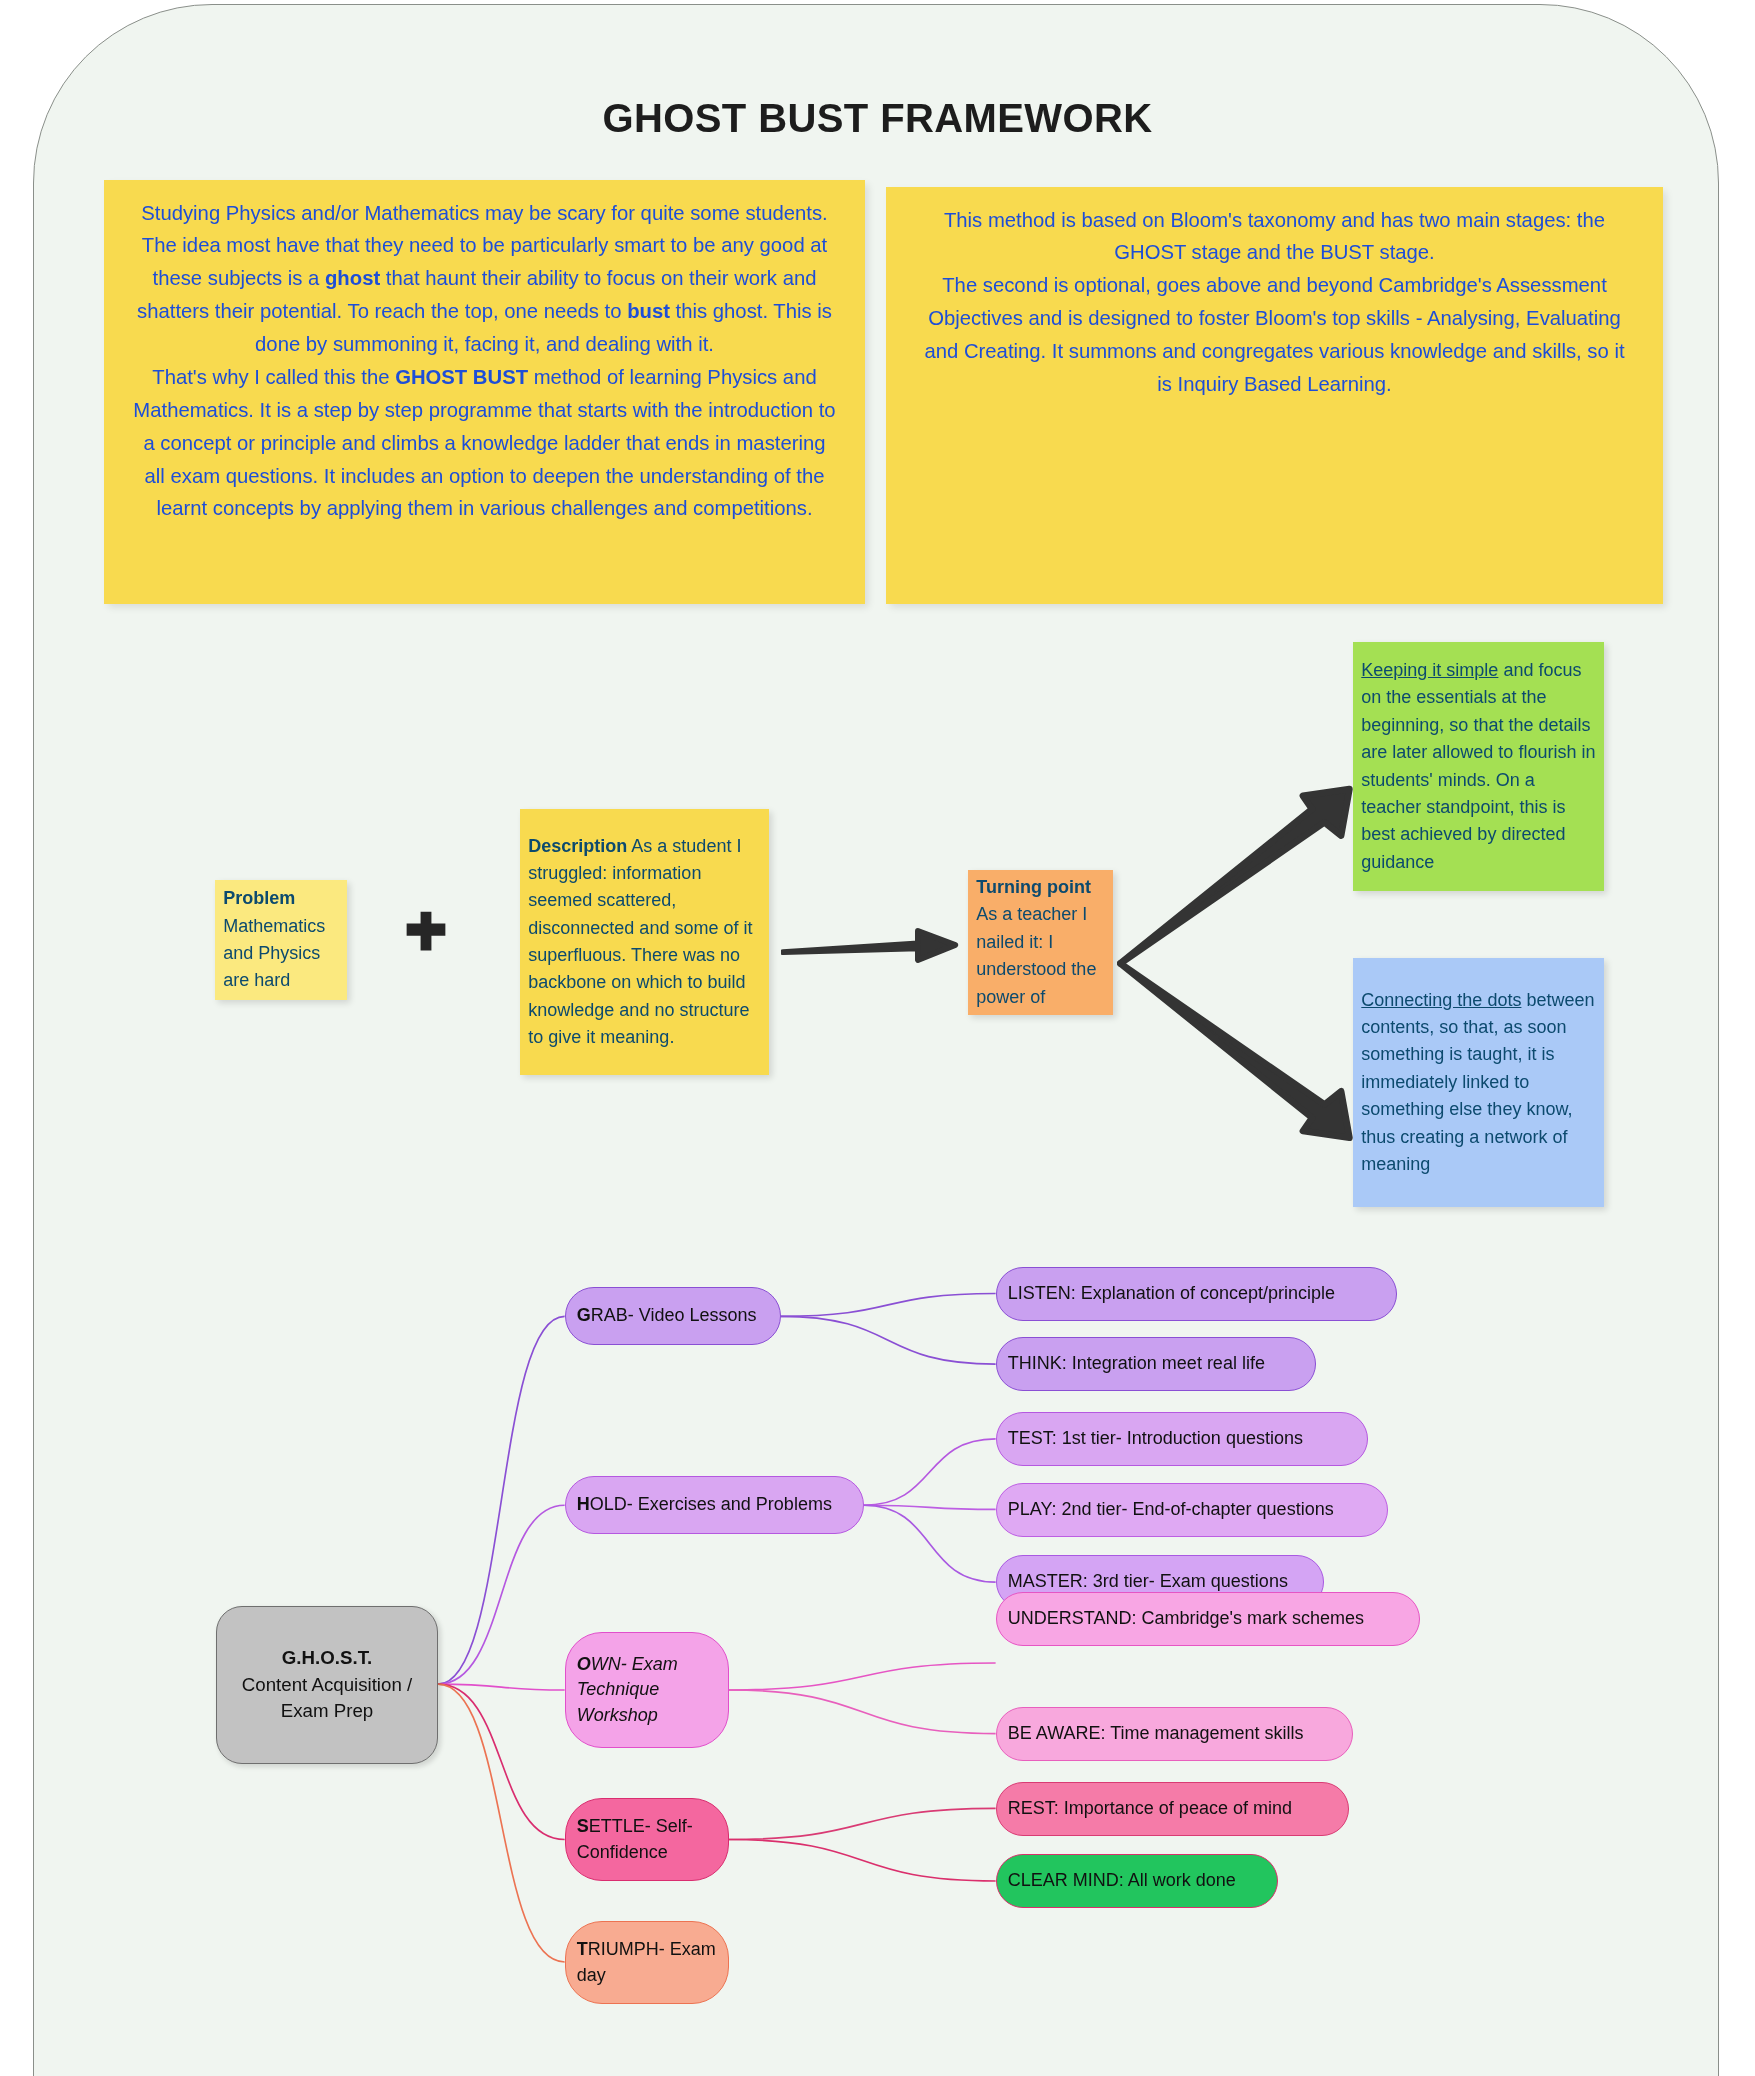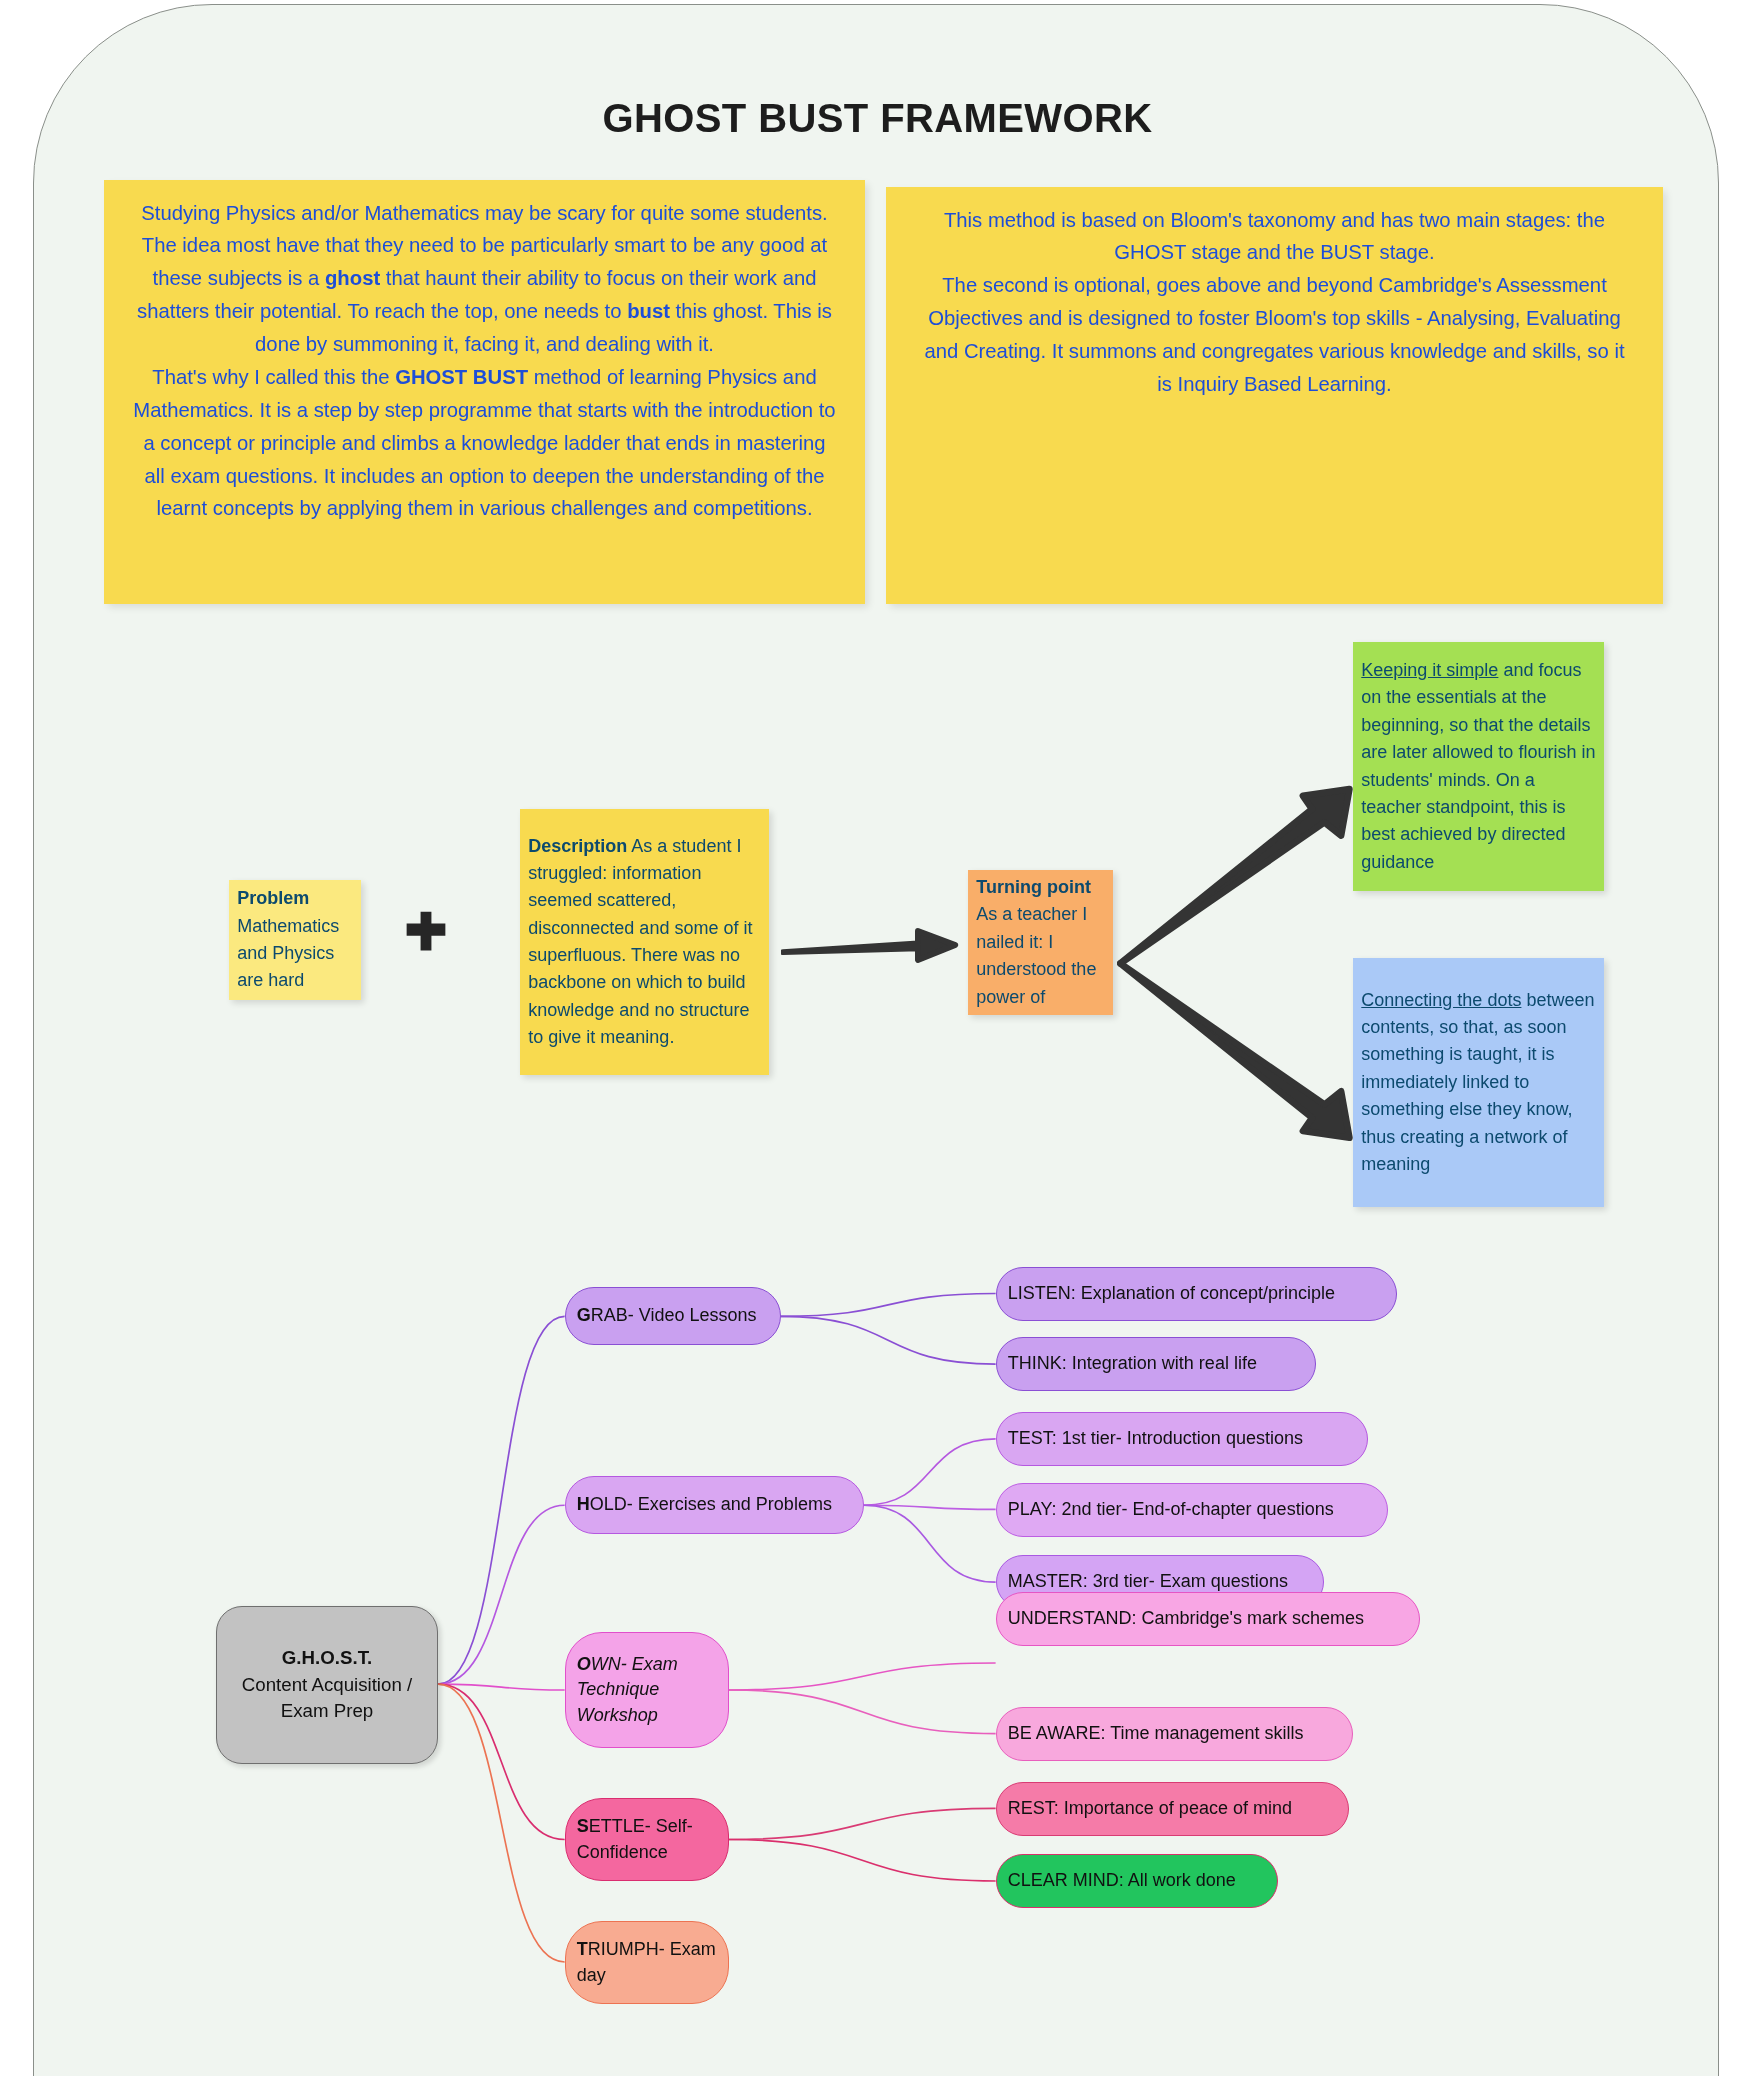--- a/index.html
+++ b/index.html
@@ -60,21 +60,21 @@
     box-shadow:3.3px 3.3px 6.6px rgba(0,0,0,.13);
     display:flex;
     align-items:center;
     justify-content:center;
     text-align:left;
     padding:7.5px 8.3px;
     color:#0c4a6e;
     line-height:1.52;
   }
   #note-problem{
-    left:229px; top:880px; width:132px; height:120px;
+    left:215px; top:880px; width:132px; height:120px;
     background:#fbe97f; font-size:18px;
   }
   #note-description{
     left:520px; top:809px; width:249px; height:266px;
     background:#f8da4f; font-size:18px;
   }
   #note-turning{
     left:968px; top:870px; width:145px; height:145px;
     background:#f9ae69; font-size:18px;
   }
@@ -225,21 +225,21 @@
           <div>Content Acquisition / Exam Prep</div>
         </div>
       </div>
       <div class="mm-node mm-branch" style="left: 565px; top: 1287px; width: 216px; min-height: 58px; background: rgb(201, 160, 240); border-color: rgb(138, 79, 212);">
         <div><span class="cap">G</span><span>RAB- Video Lessons</span></div>
       </div>
       <div class="mm-node mm-leaf" style="left: 996px; top: 1267px; width: 401px; min-height: 54px; background: rgb(201, 160, 240); border-color: rgb(138, 79, 212);">
         <span>LISTEN: Explanation of concept/principle</span>
       </div>
       <div class="mm-node mm-leaf" style="left: 996px; top: 1337px; width: 320px; min-height: 54px; background: rgb(201, 160, 240); border-color: rgb(138, 79, 212);">
-        <span>THINK: Integration with real life</span>
+        <span>THINK: Integration meet real life</span>
       </div>
       <div class="mm-node mm-branch" style="left: 565px; top: 1476px; width: 299px; min-height: 58px; background: rgb(217, 166, 242); border-color: rgb(181, 88, 224);">
         <div><span class="cap">H</span><span>OLD- Exercises and Problems</span></div>
       </div>
       <div class="mm-node mm-leaf" style="left: 996px; top: 1412px; width: 372px; min-height: 54px; background: rgb(217, 166, 242); border-color: rgb(181, 88, 224);">
         <span>TEST: 1st tier- Introduction questions</span>
       </div>
       <div class="mm-node mm-leaf" style="left: 996px; top: 1483px; width: 392px; min-height: 54px; background: rgb(223, 169, 243); border-color: rgb(189, 94, 227);">
         <span>PLAY: 2nd tier- End-of-chapter questions</span>
       </div>

